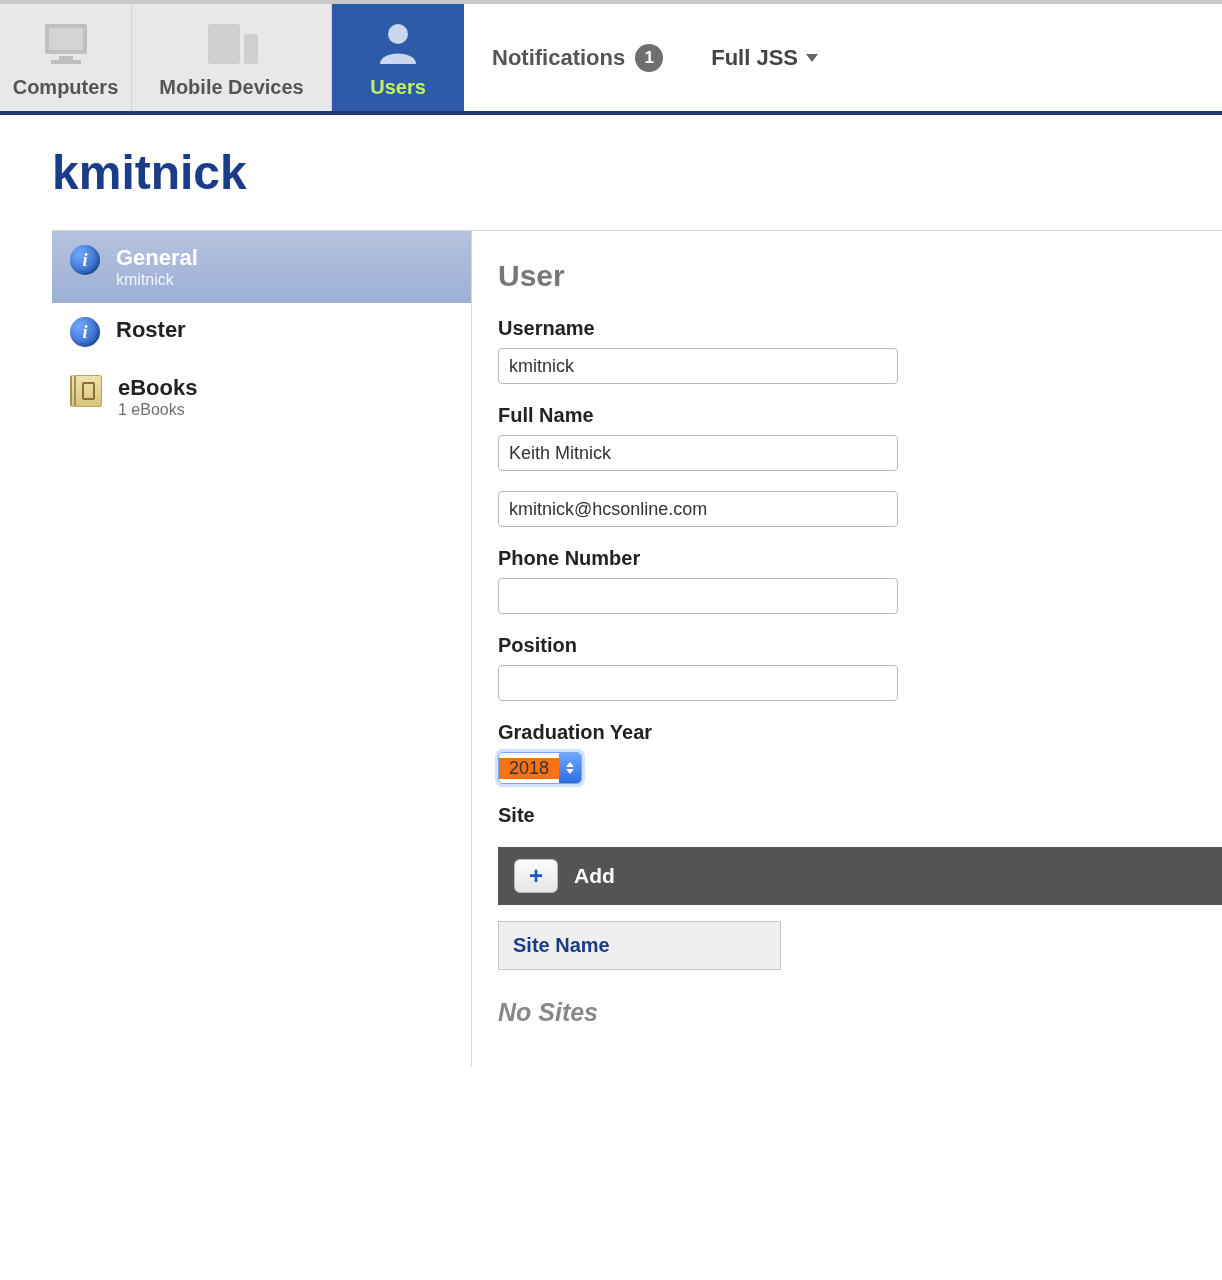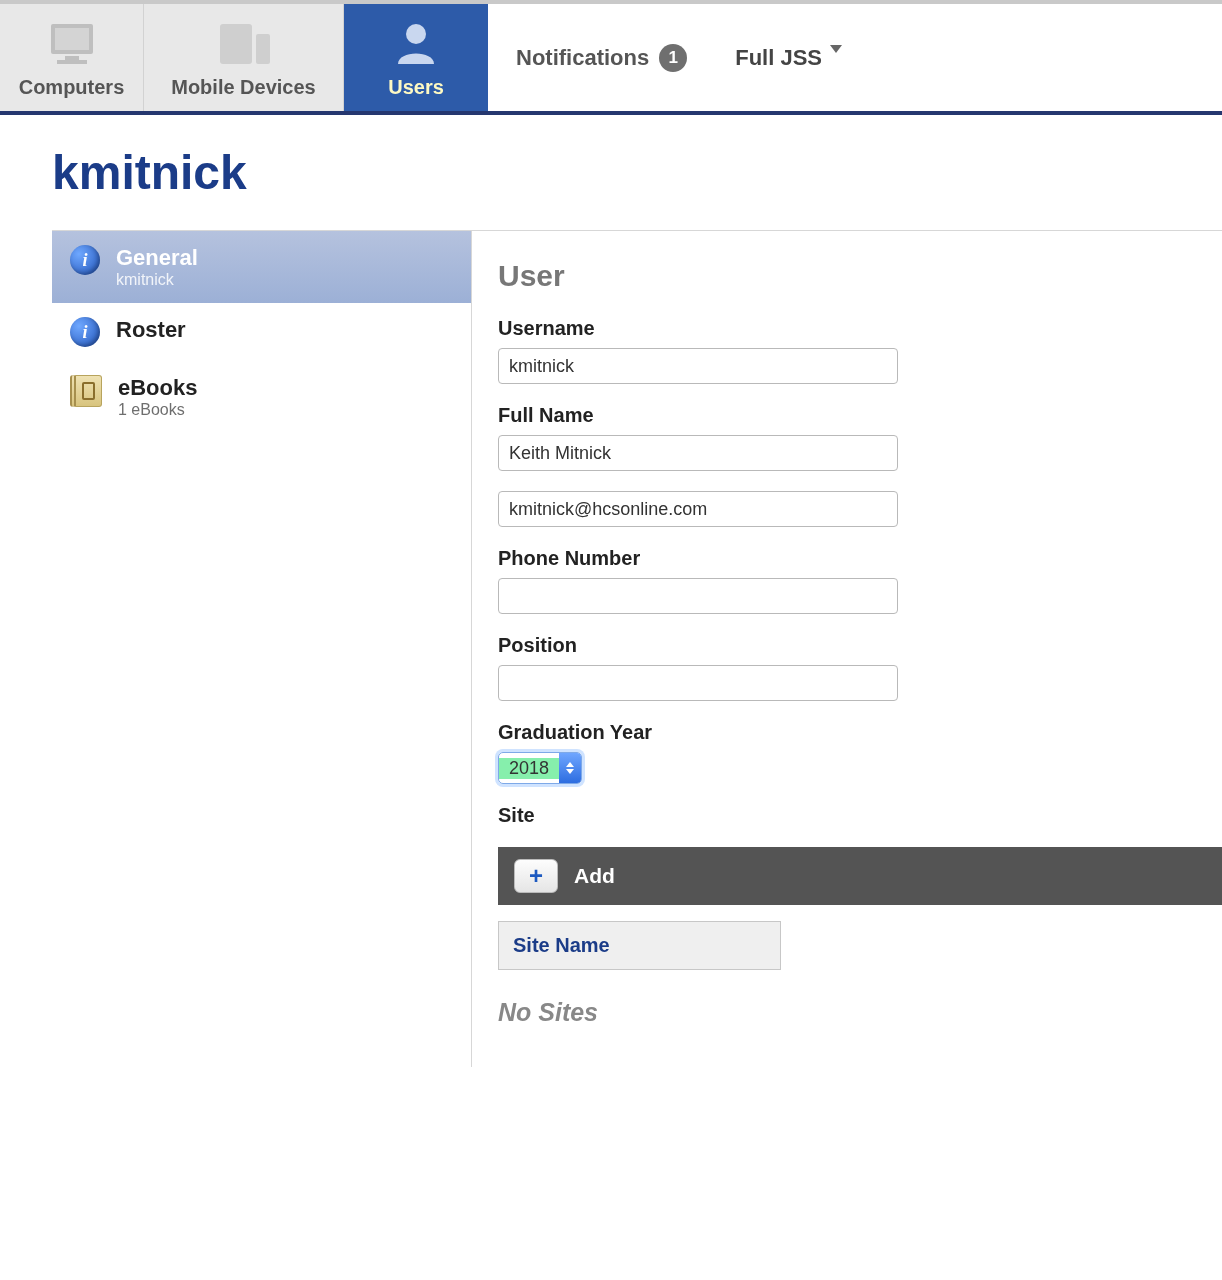--- a/index.html
+++ b/index.html
@@ -10,34 +10,34 @@
     width: 1222px;
   }
   .topbar-wrap { border-top: 4px solid #c9c9c9; }
   .topnav {
     display: flex;
     align-items: stretch;
     border-bottom: 4px solid #25376f;
     background: #fff;
   }
   .navitem {
-    width: 144px;
+    width: 132px;
     text-align: center;
     padding: 16px 10px 12px 10px;
     background: #e8e8e8;
     border-right: 1px solid #d2d2d2;
     color: #555;
     font-weight: bold;
     font-size: 20px;
     cursor: pointer;
   }
   .navitem.devices { width: 200px; }
   .navitem.active {
     background: #2d5ba9;
-    color: #fef9c3;
+    color: #bef264;
     border-right: none;
   }
   .navicon { display:block; margin: 0 auto 10px; }
   .nav-right {
     flex: 1;
     display: flex;
     align-items: center;
     gap: 48px;
     padding-left: 28px;
   }
@@ -58,20 +58,21 @@
     border-radius:50%;
     background:#6f6f6f;
     color:#fff;
     font-size:17px;
   }
   .jss-drop {
     color:#444;
     font-weight:bold;
     font-size:22px;
     display:flex;
+    align-items:center;
     gap:8px;
     cursor:pointer;
   }
   .caret {
     width:0; height:0;
     border-left:6px solid transparent;
     border-right:6px solid transparent;
     border-top:8px solid #666;
   }
   .page-title {
@@ -148,21 +149,21 @@
     background:#fff;
   }
   .select-wrap {
     display:inline-flex; align-items:center;
     border:1px solid #7ea9e8;
     border-radius:5px;
     box-shadow: 0 0 0 3px #cfe3ff;
     overflow:hidden;
     height:32px;
   }
-  .select-val { padding:0 10px; font-size:18px; background:#86efac;}
+  .select-val { padding:0 10px; font-size:18px; background:#f97316;}
   .select-btns {
     width:22px; height:100%;
     background: linear-gradient(#6fa6ff,#2d6de0);
     display:flex; flex-direction:column; align-items:center; justify-content:center;
     gap:2px;
   }
   .select-btns .up,.select-btns .down{
     width:0;height:0;border-left:4px solid transparent;border-right:4px solid transparent;
   }
   .select-btns .up{border-bottom:5px solid #fff;}

